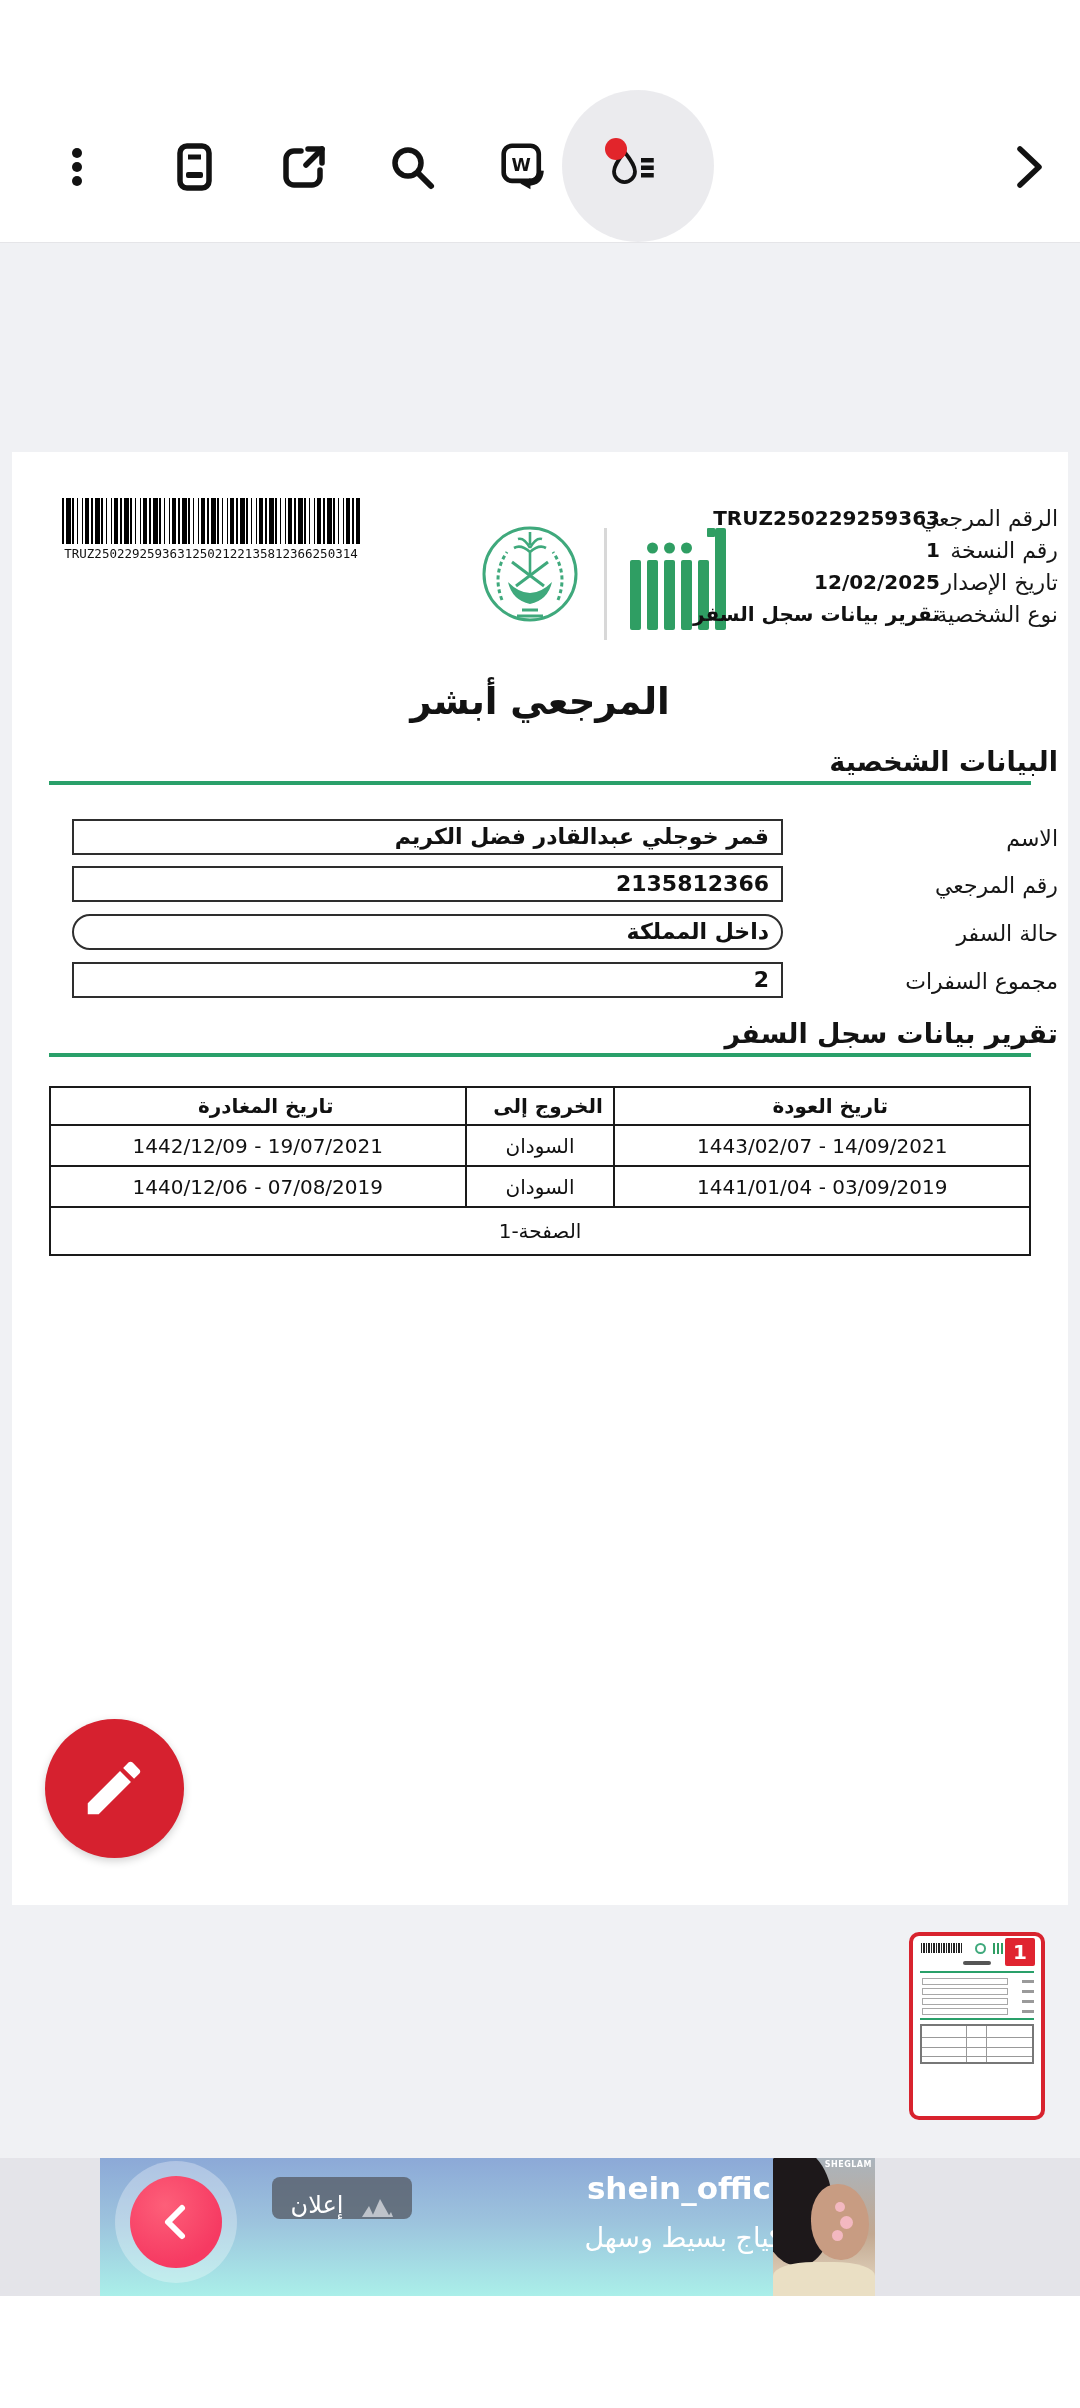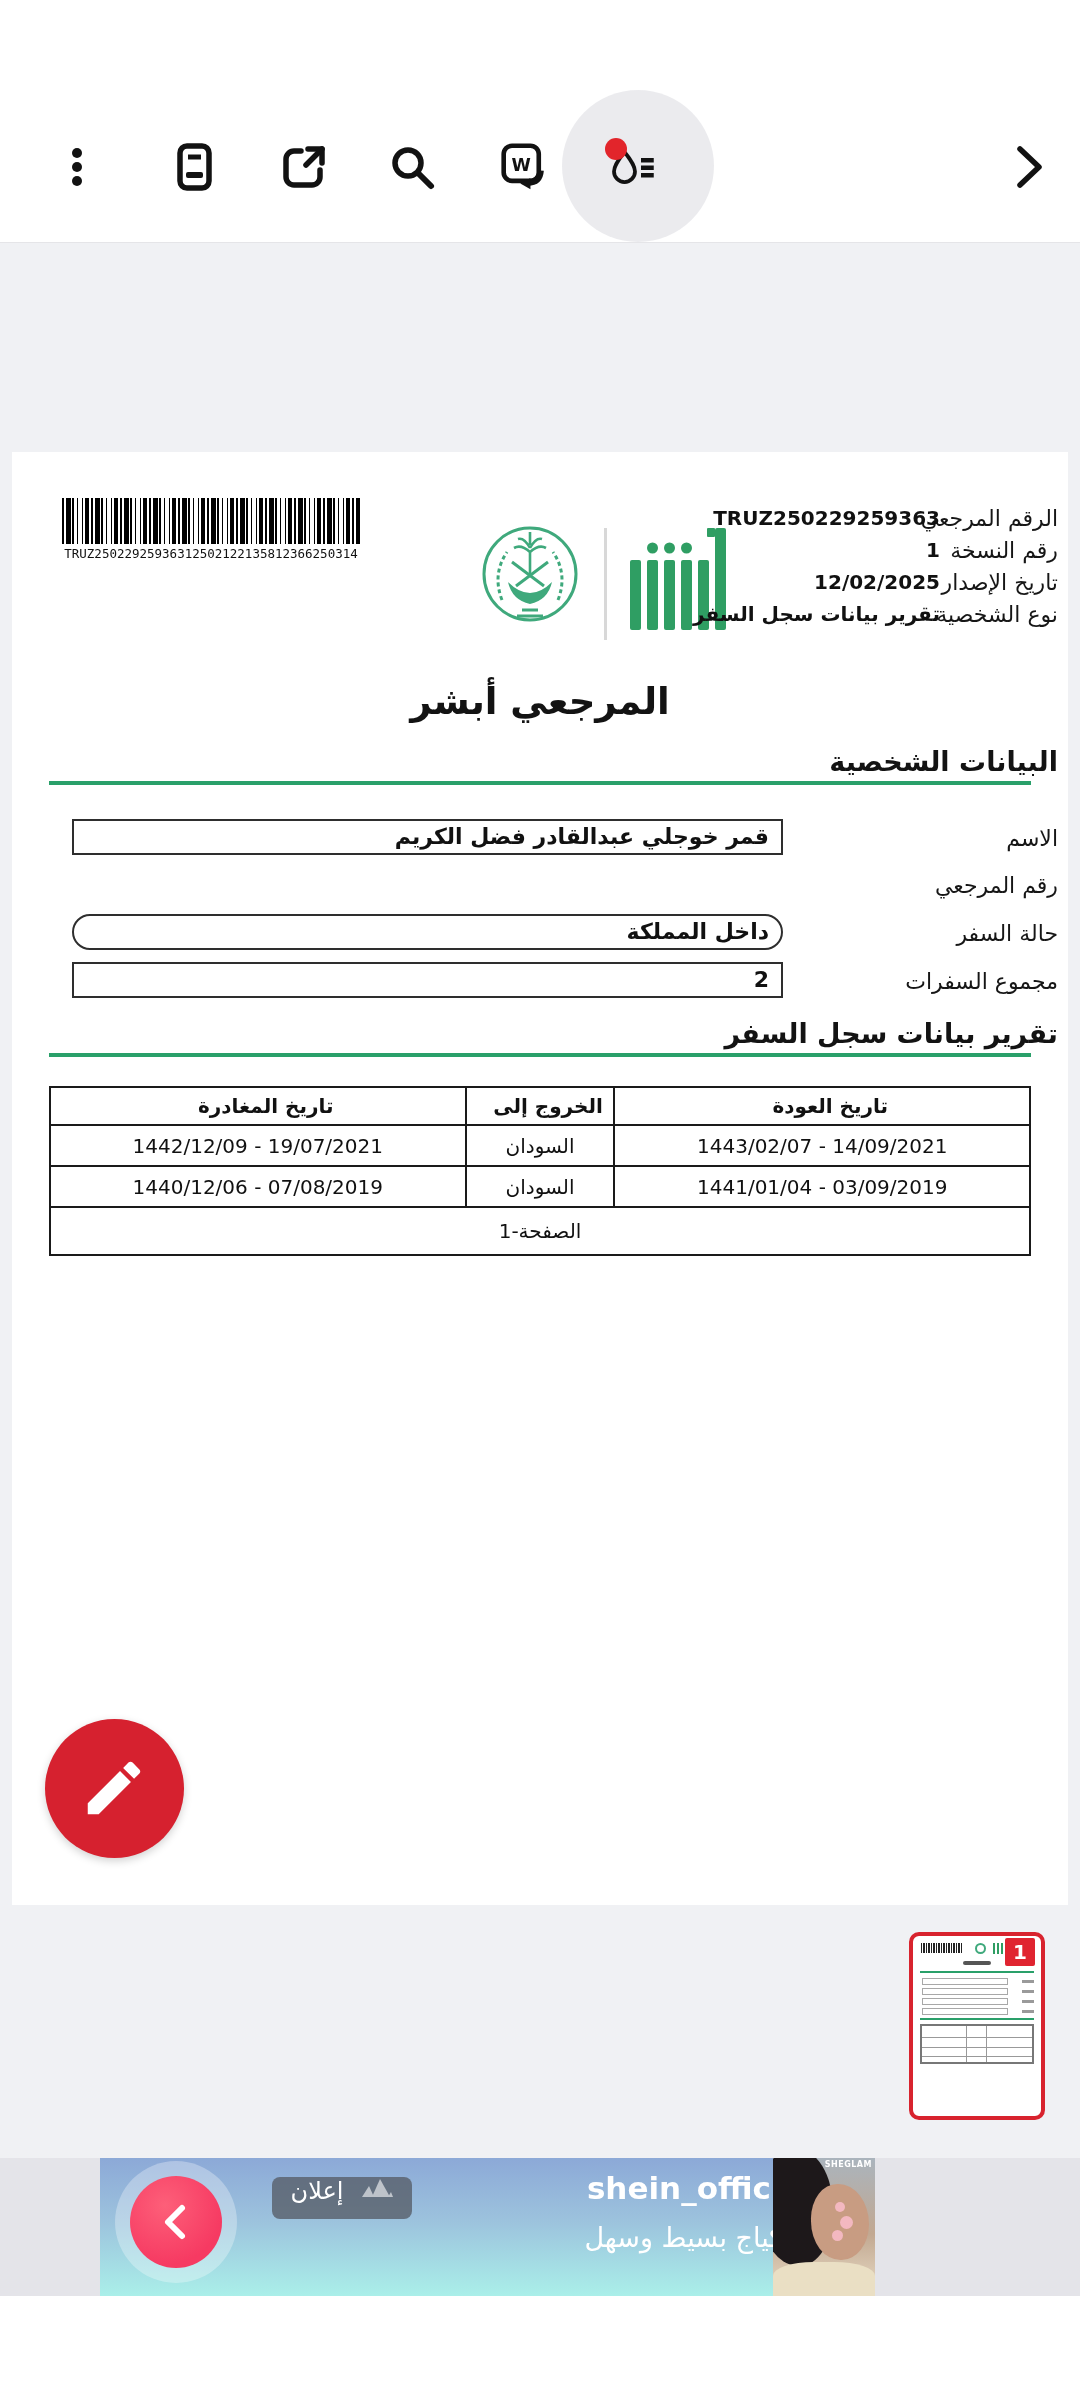--- a/index.html
+++ b/index.html
@@ -72,21 +72,21 @@
 
   
   .adrow { left:0; top:2158px; width:1080px; height:138px; background:#e4e4e9; }
   .banner { position:absolute; left:100px; top:0; width:773px; height:138px;
       background:linear-gradient(180deg,#8ca9d7 0%, #9cc2dd 45%, #aaefe9 100%); cursor:pointer; }
   .ad-halo { position:absolute; left:15px; top:3px; width:122px; height:122px; border-radius:50%; background:rgba(255,255,255,0.3); }
   .ad-circle { position:absolute; left:30px; top:18px; width:92px; height:92px; border-radius:50%;
       background:radial-gradient(circle at 38% 32%, #fd5f79, #f63a62 70%); cursor:pointer; }
   .ad-circle svg { position:absolute; left:26px; top:26px; width:40px; height:40px; }
   .ad-badge { position:absolute; left:172px; top:19px; width:140px; height:42px; background:rgba(86,92,103,0.78);
-      border-radius:8px; display:flex; align-items:flex-start; justify-content:center; gap:18px; }
+      border-radius:8px; display:flex; align-items:flex-end; justify-content:center; gap:18px; }
   .ad-badge .lbl { color:#fff; font-size:24px; }
   .ad-brand { position:absolute; left:380px; top:12px; width:440px; text-align:center; color:#fff; font-size:31px; font-weight:bold; direction:ltr; }
   .ad-tagline { position:absolute; left:380px; top:64px; width:440px; text-align:center; color:#fff; font-size:27px; }
   .ad-photo { position:absolute; left:773px; top:0; width:102px; height:138px; overflow:hidden;
       background:linear-gradient(180deg,#aab4bd 0%, #c2a891 55%, #e9ddc7 100%); }
   .ph-hair { position:absolute; left:-14px; top:-10px; width:74px; height:118px; background:#1d181a; border-radius:48% 52% 46% 54%; }
   .ph-face { position:absolute; right:6px; top:26px; width:58px; height:76px; background:#c89c82; border-radius:46% 54% 48% 52%; }
   .ph-dot { position:absolute; border-radius:50%; background:#f3b8c0; }
   .ph-sweater { position:absolute; left:0; bottom:0; width:100%; height:34px; background:#eadfc4; border-radius:40% 40% 0 0; }
   .ph-brand { position:absolute; right:3px; top:2px; color:#fff; font-size:8px; font-weight:bold; letter-spacing:0.5px; }
@@ -207,20 +207,23 @@
 
   <div class="sec-title" style="top:294px;">البيانات الشخصية</div>
   <div class="green-line" style="top:329px;"></div>
 
   <div class="flabel" style="top:374px;">الاسم</div>
   <div class="fbox" style="top:367px;">
       <span>قمر خوجلي عبدالقادر فضل الكريم</span>
     </div>
 
   <div class="flabel" style="top:421px;">رقم المرجعي</div>
+  <div class="fbox" style="top:414px;">
+      <span>2135812366</span>
+    </div>
 
   <div class="flabel" style="top:469px;">حالة السفر</div>
   <div class="fbox" style="top:462px;border-radius:18px;">
       <span>داخل المملكة</span>
     </div>
 
   <div class="flabel" style="top:517px;">مجموع السفرات</div>
   <div class="fbox" style="top:510px;">
       <span>2</span>
     </div>

